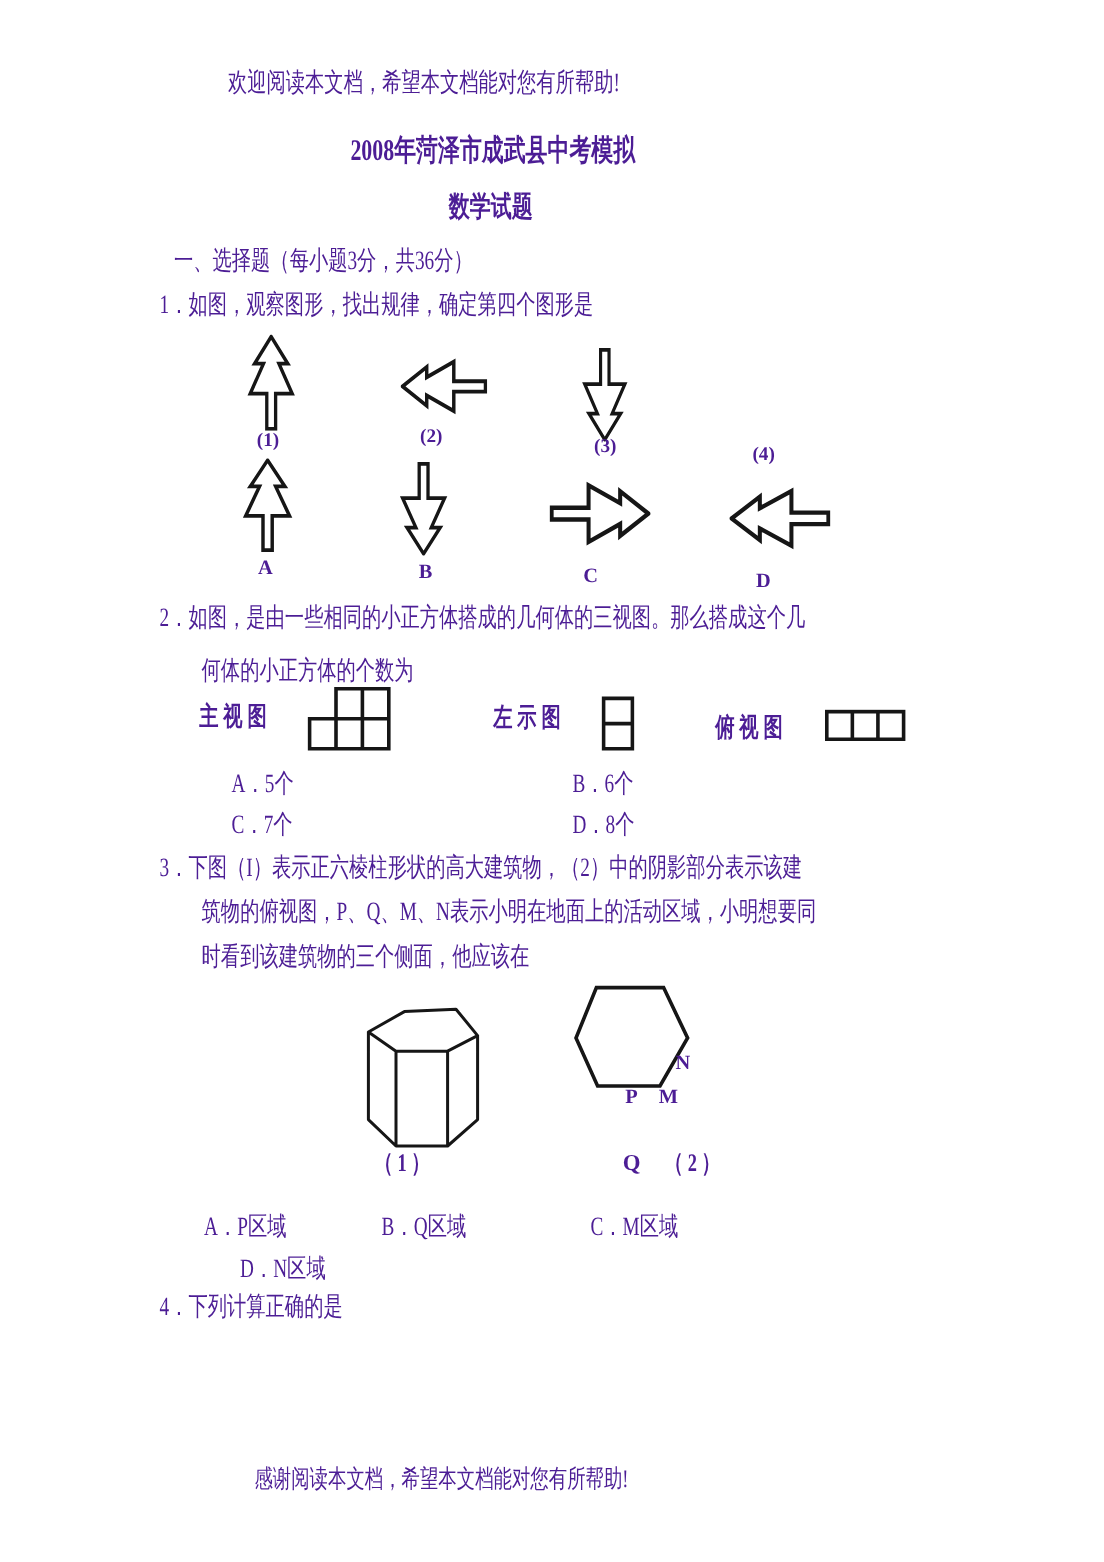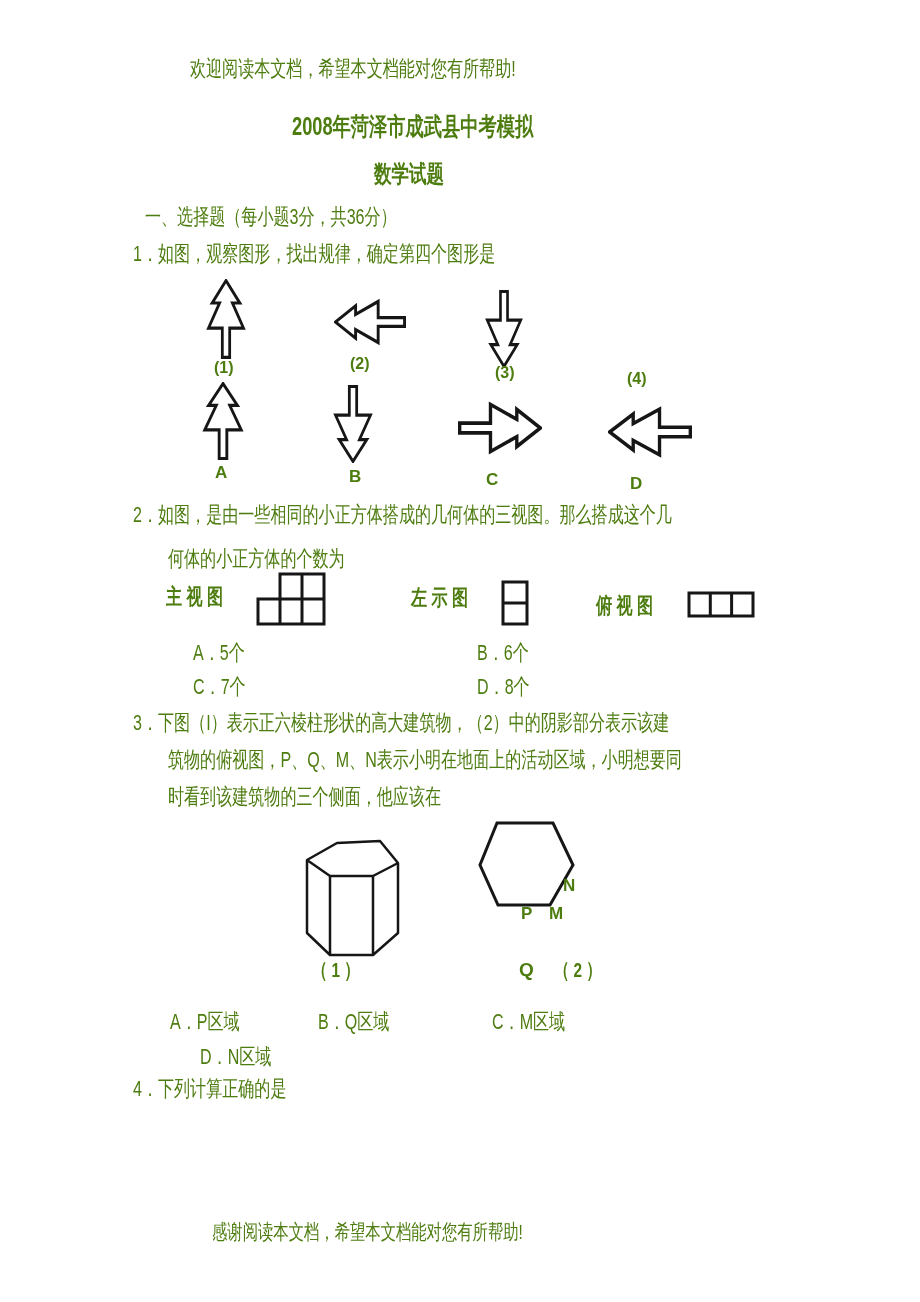--- a/index.html
+++ b/index.html
@@ -1,18 +1,18 @@
 <!DOCTYPE html>
 <html><head>
 <meta charset="utf-8">
 <style>
   html,body{margin:0;padding:0;background:#ffffff;}
   #page{
     position:relative;width:920px;height:1302px;background:#ffffff;
-    font-family:Liberation Sans, sans-serif;color:#4d7c0f;overflow:hidden;
+    font-family:Liberation Serif, serif;color:#4c1d95;overflow:hidden;
   }
   .t{position:absolute;white-space:nowrap;line-height:1.15;}
   .cn{transform:scaleX(0.73);transform-origin:0 0;}
   .b{font-weight:bold;}
   svg.fig{position:absolute;}
   .lab{position:absolute;white-space:nowrap;font-weight:bold;line-height:1;}
 </style>
 </head>
 <body>
 

